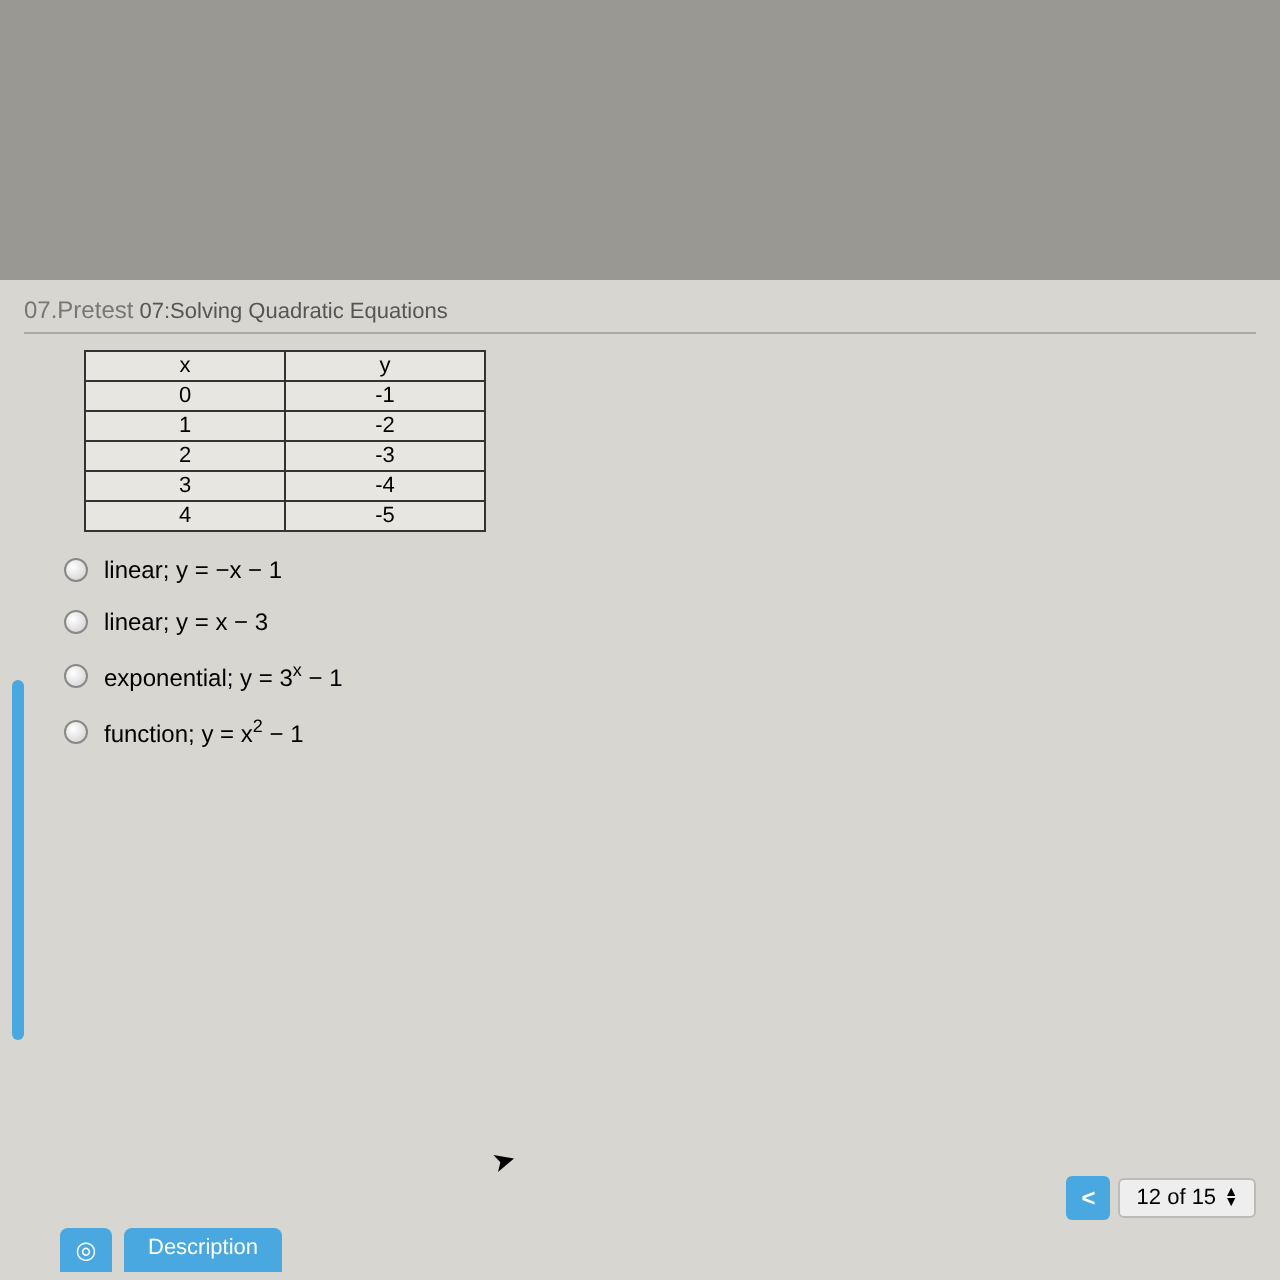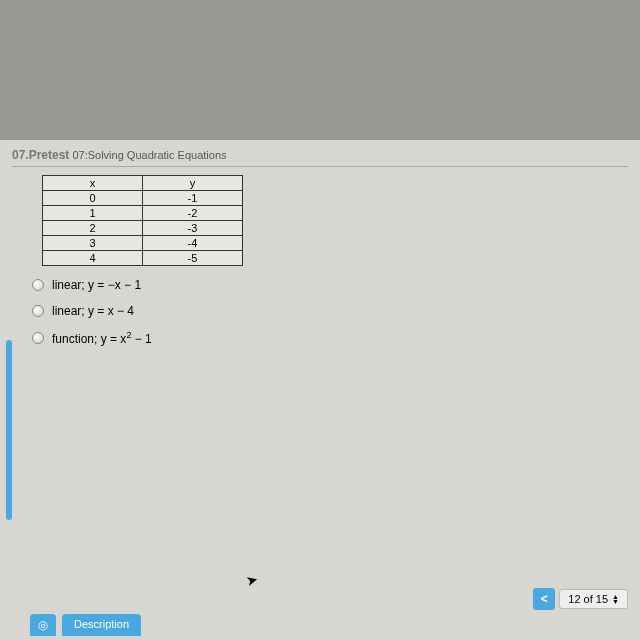--- a/index.html
+++ b/index.html
@@ -21,21 +21,21 @@
       padding: 8px 12px;
     }
     .chapter-header {
       font-size: 11px;
       color: #555;
       padding-bottom: 4px;
       border-bottom: 1px solid #aaa;
       margin-bottom: 8px;
     }
     .chapter-header .bold {
-      font-weight: bold;
+      font-weight: normal;
       color: #777;
       font-size: 12px;
     }
     .question-num {
       font-weight: bold;
       font-size: 12px;
       display: inline;
     }
     .question-text {
       font-weight: bold;
@@ -200,21 +200,25 @@
       </table>
   </div>
 
   <div class="options">
     <div class="option">
       <div class="radio-circle"></div>
       <span class="option-text">linear; y = −x − 1</span>
     </div>
     <div class="option">
       <div class="radio-circle"></div>
-      <span class="option-text">linear; y = x − 4</span>
+      <span class="option-text">linear; y = x − 3</span>
+    </div>
+    <div class="option">
+      <div class="radio-circle"></div>
+      <span class="option-text"><span>exponential; y = 3</span><sup>x</sup><span> − 1</span></span>
     </div>
     <div class="option">
       <div class="radio-circle"></div>
       <span class="option-text"><span>function; y = x</span><sup>2</sup><span> − 1</span></span>
     </div>
   </div>
 
   <div class="scrollbar"></div>
 
   <div class="cursor">➤</div>

